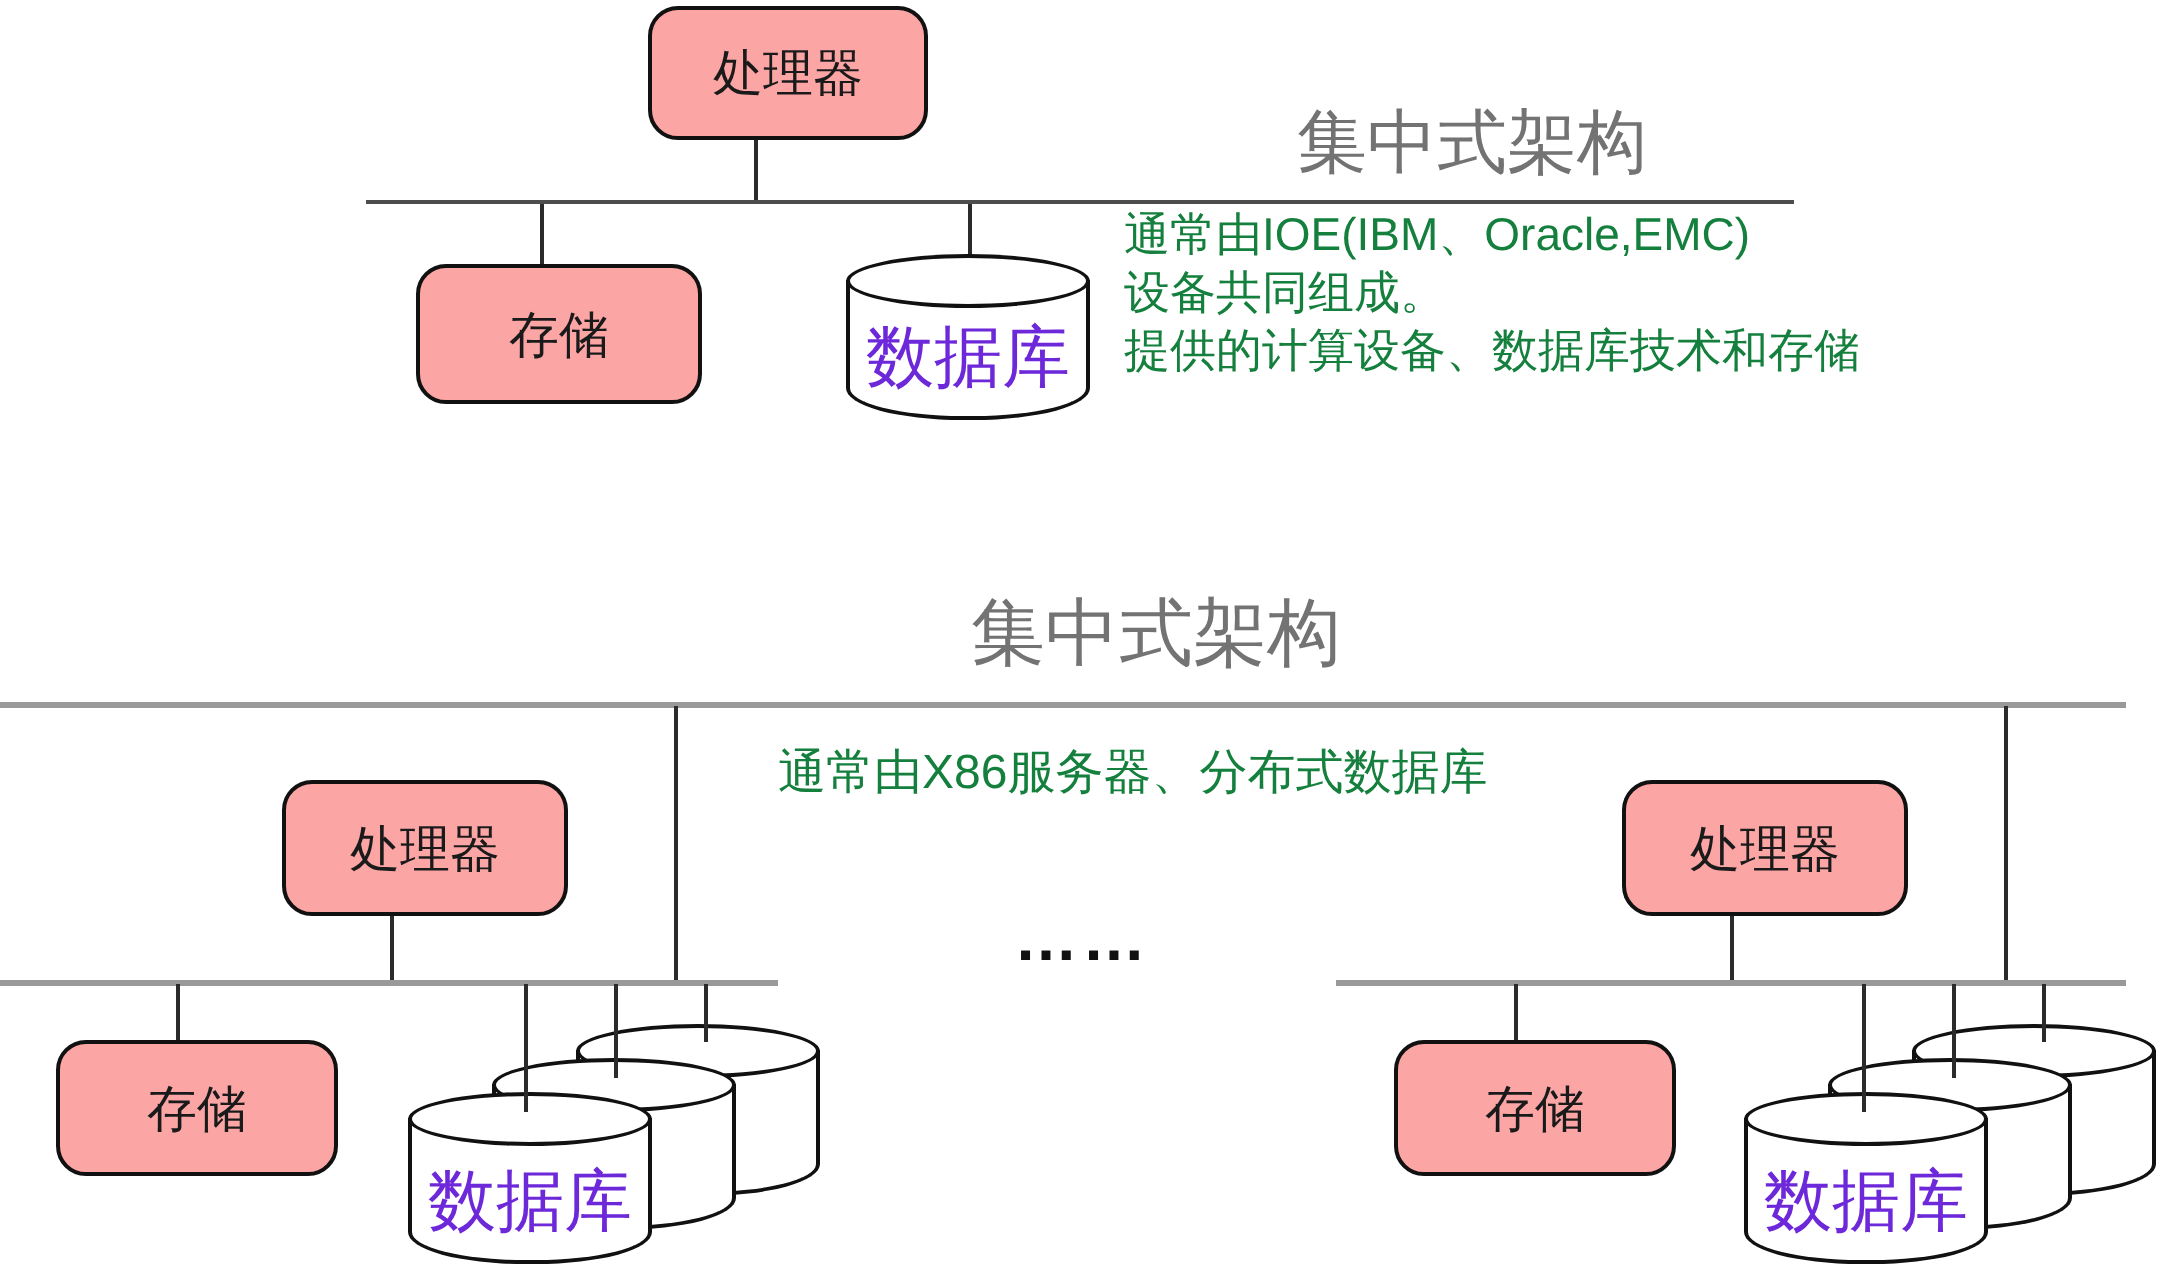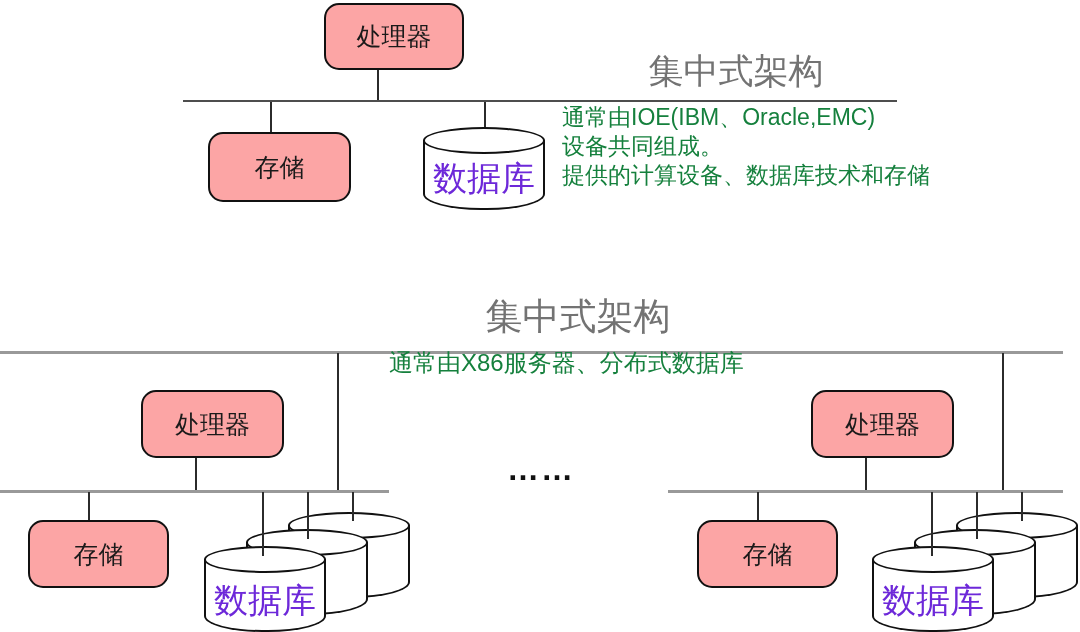--- a/index.html
+++ b/index.html
@@ -39,21 +39,21 @@
   }
   .cyl .cyl-label{
     position:absolute;left:0;right:0;bottom:8px;
     text-align:center;font-size:34px;color:#6d28d9;
   }
   .sec-title{position:absolute;text-align:center;white-space:nowrap;color:#737373;}
   .title-1{left:586px;top:48px;width:300px;font-size:35px;}
   .title-2{left:428px;top:292px;width:300px;font-size:37px;}
   .desc{position:absolute;color:#15803d;white-space:nowrap;}
   .desc-1{left:562px;top:103px;font-size:23px;line-height:29px;}
-  .desc-2{left:389px;top:348px;font-size:24px;line-height:30px;}
+  .desc-2{left:389px;top:372px;font-size:24px;line-height:30px;}
   .ellipsis{
     position:absolute;left:486px;top:451px;width:110px;
     text-align:center;font-size:32px;font-weight:900;letter-spacing:2px;color:#111;
   }
 </style>
 </head>
 <body>
 
 <div>
 

